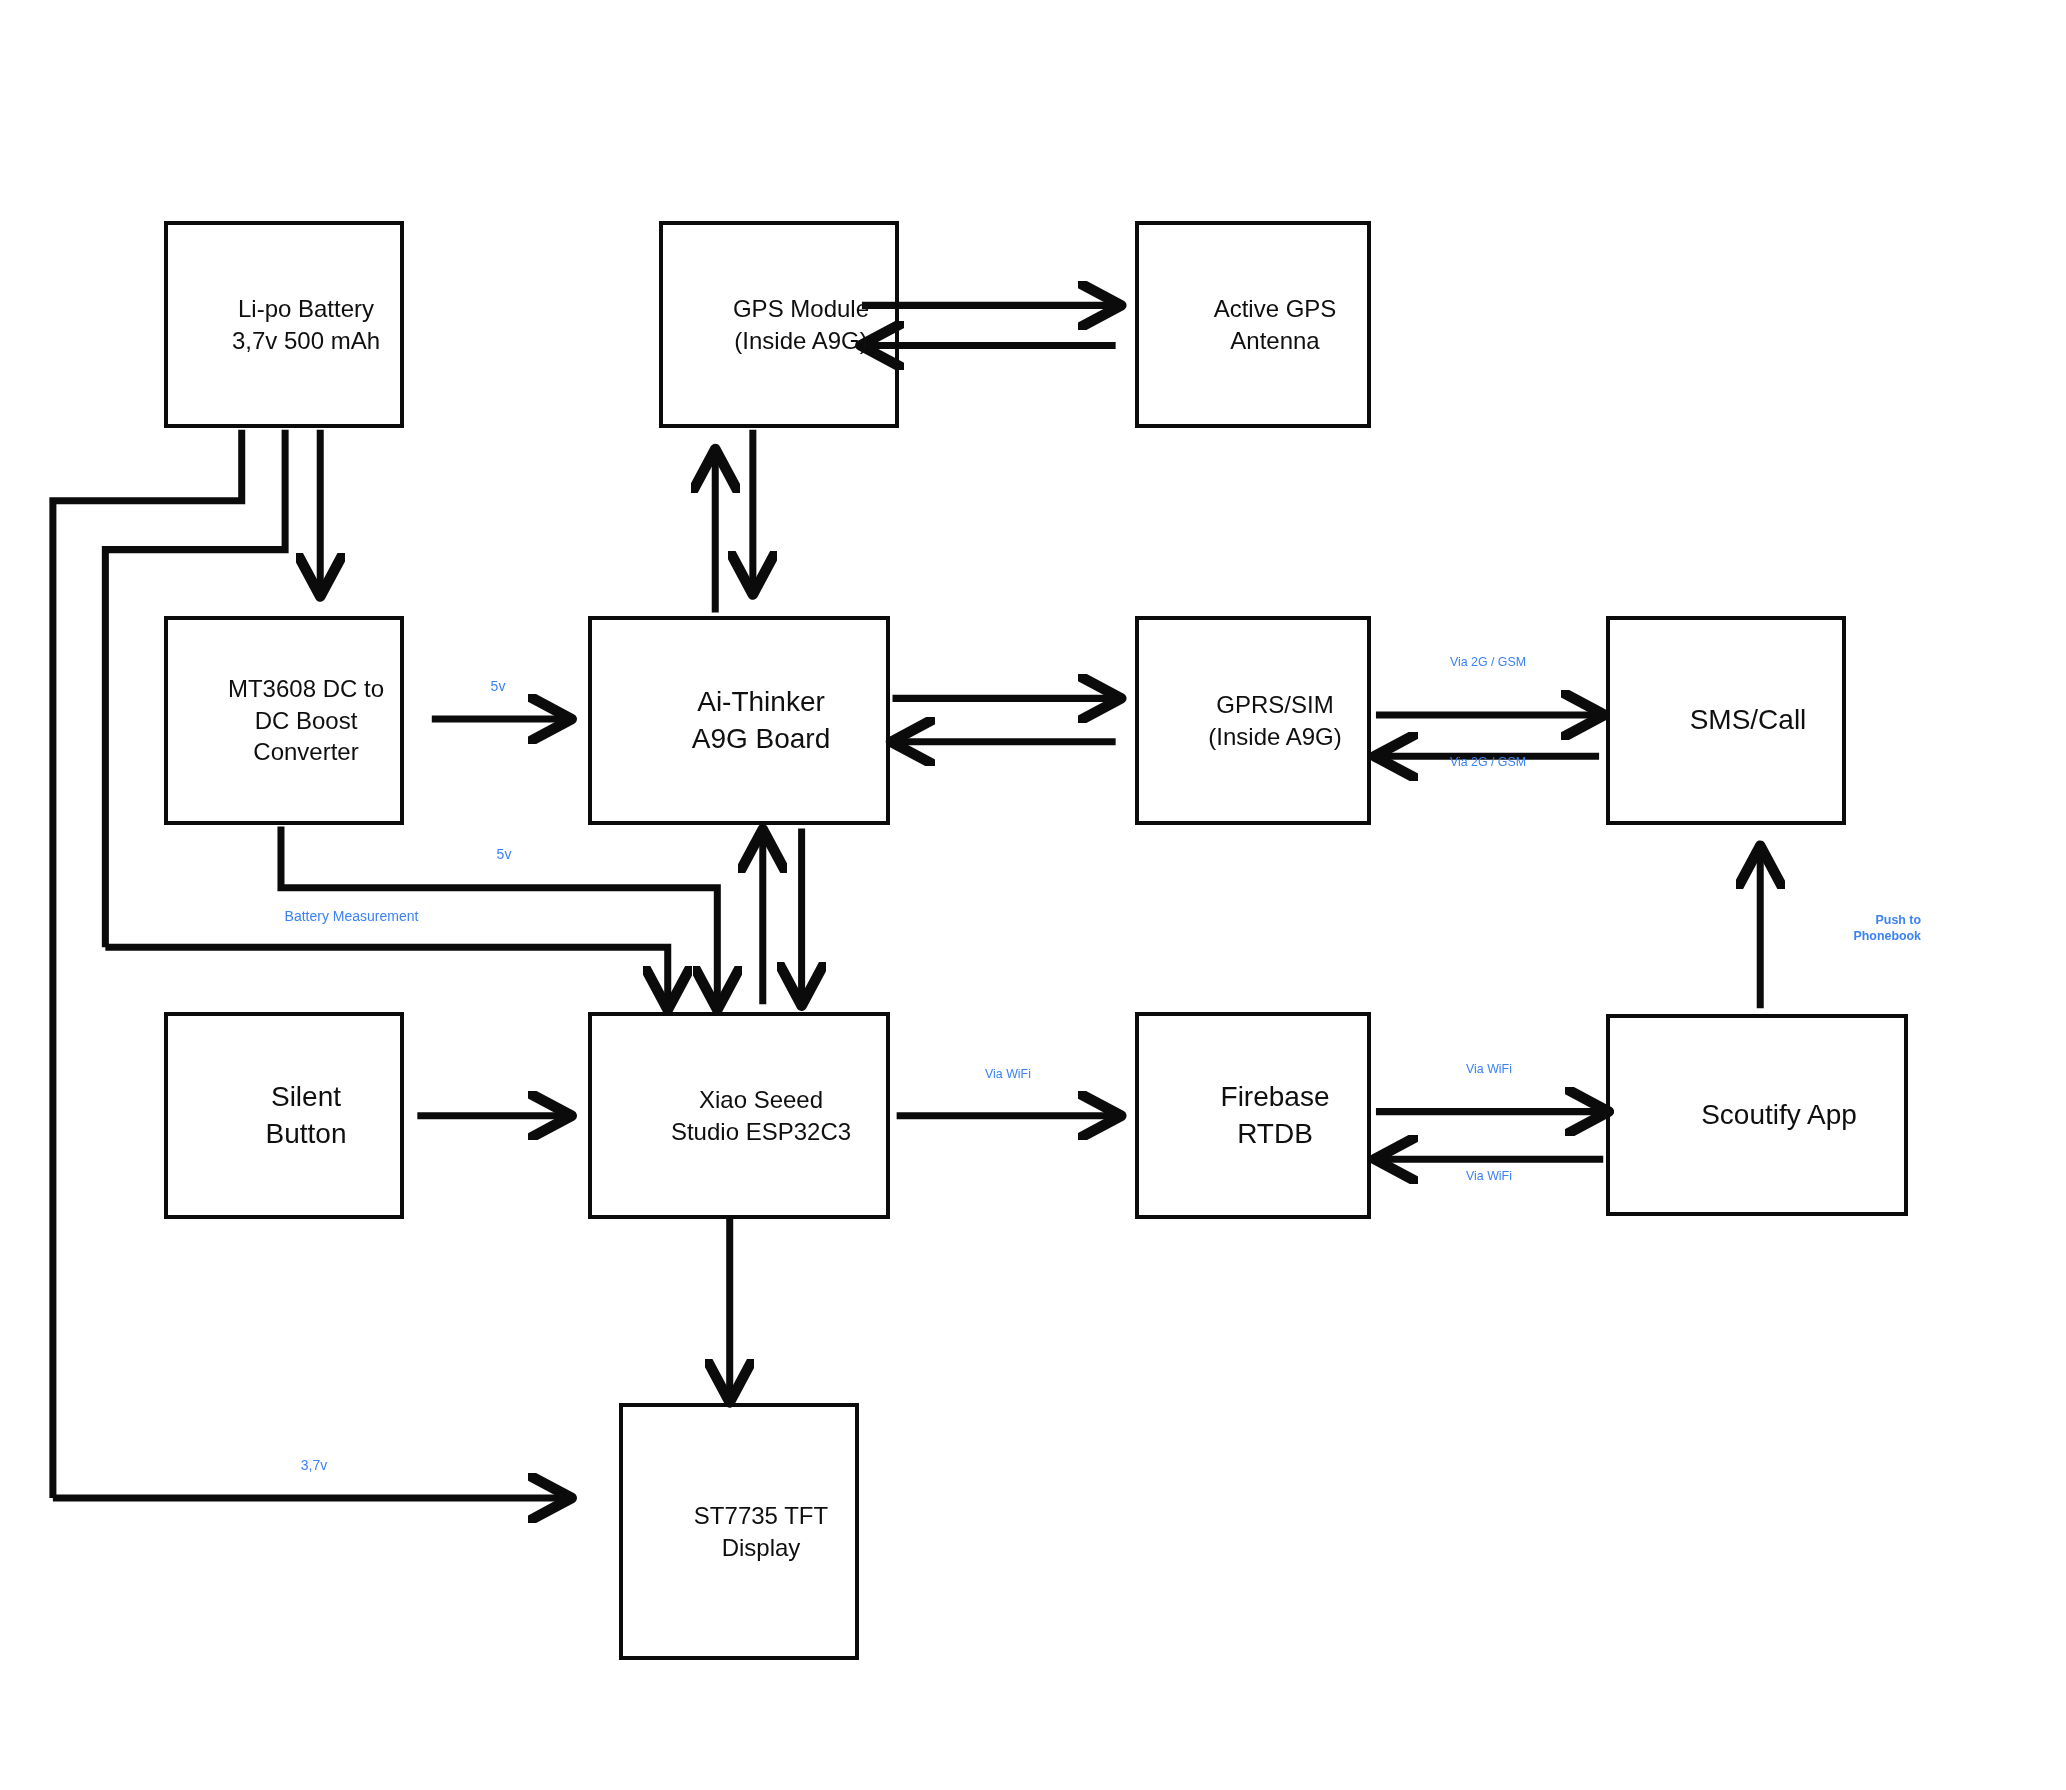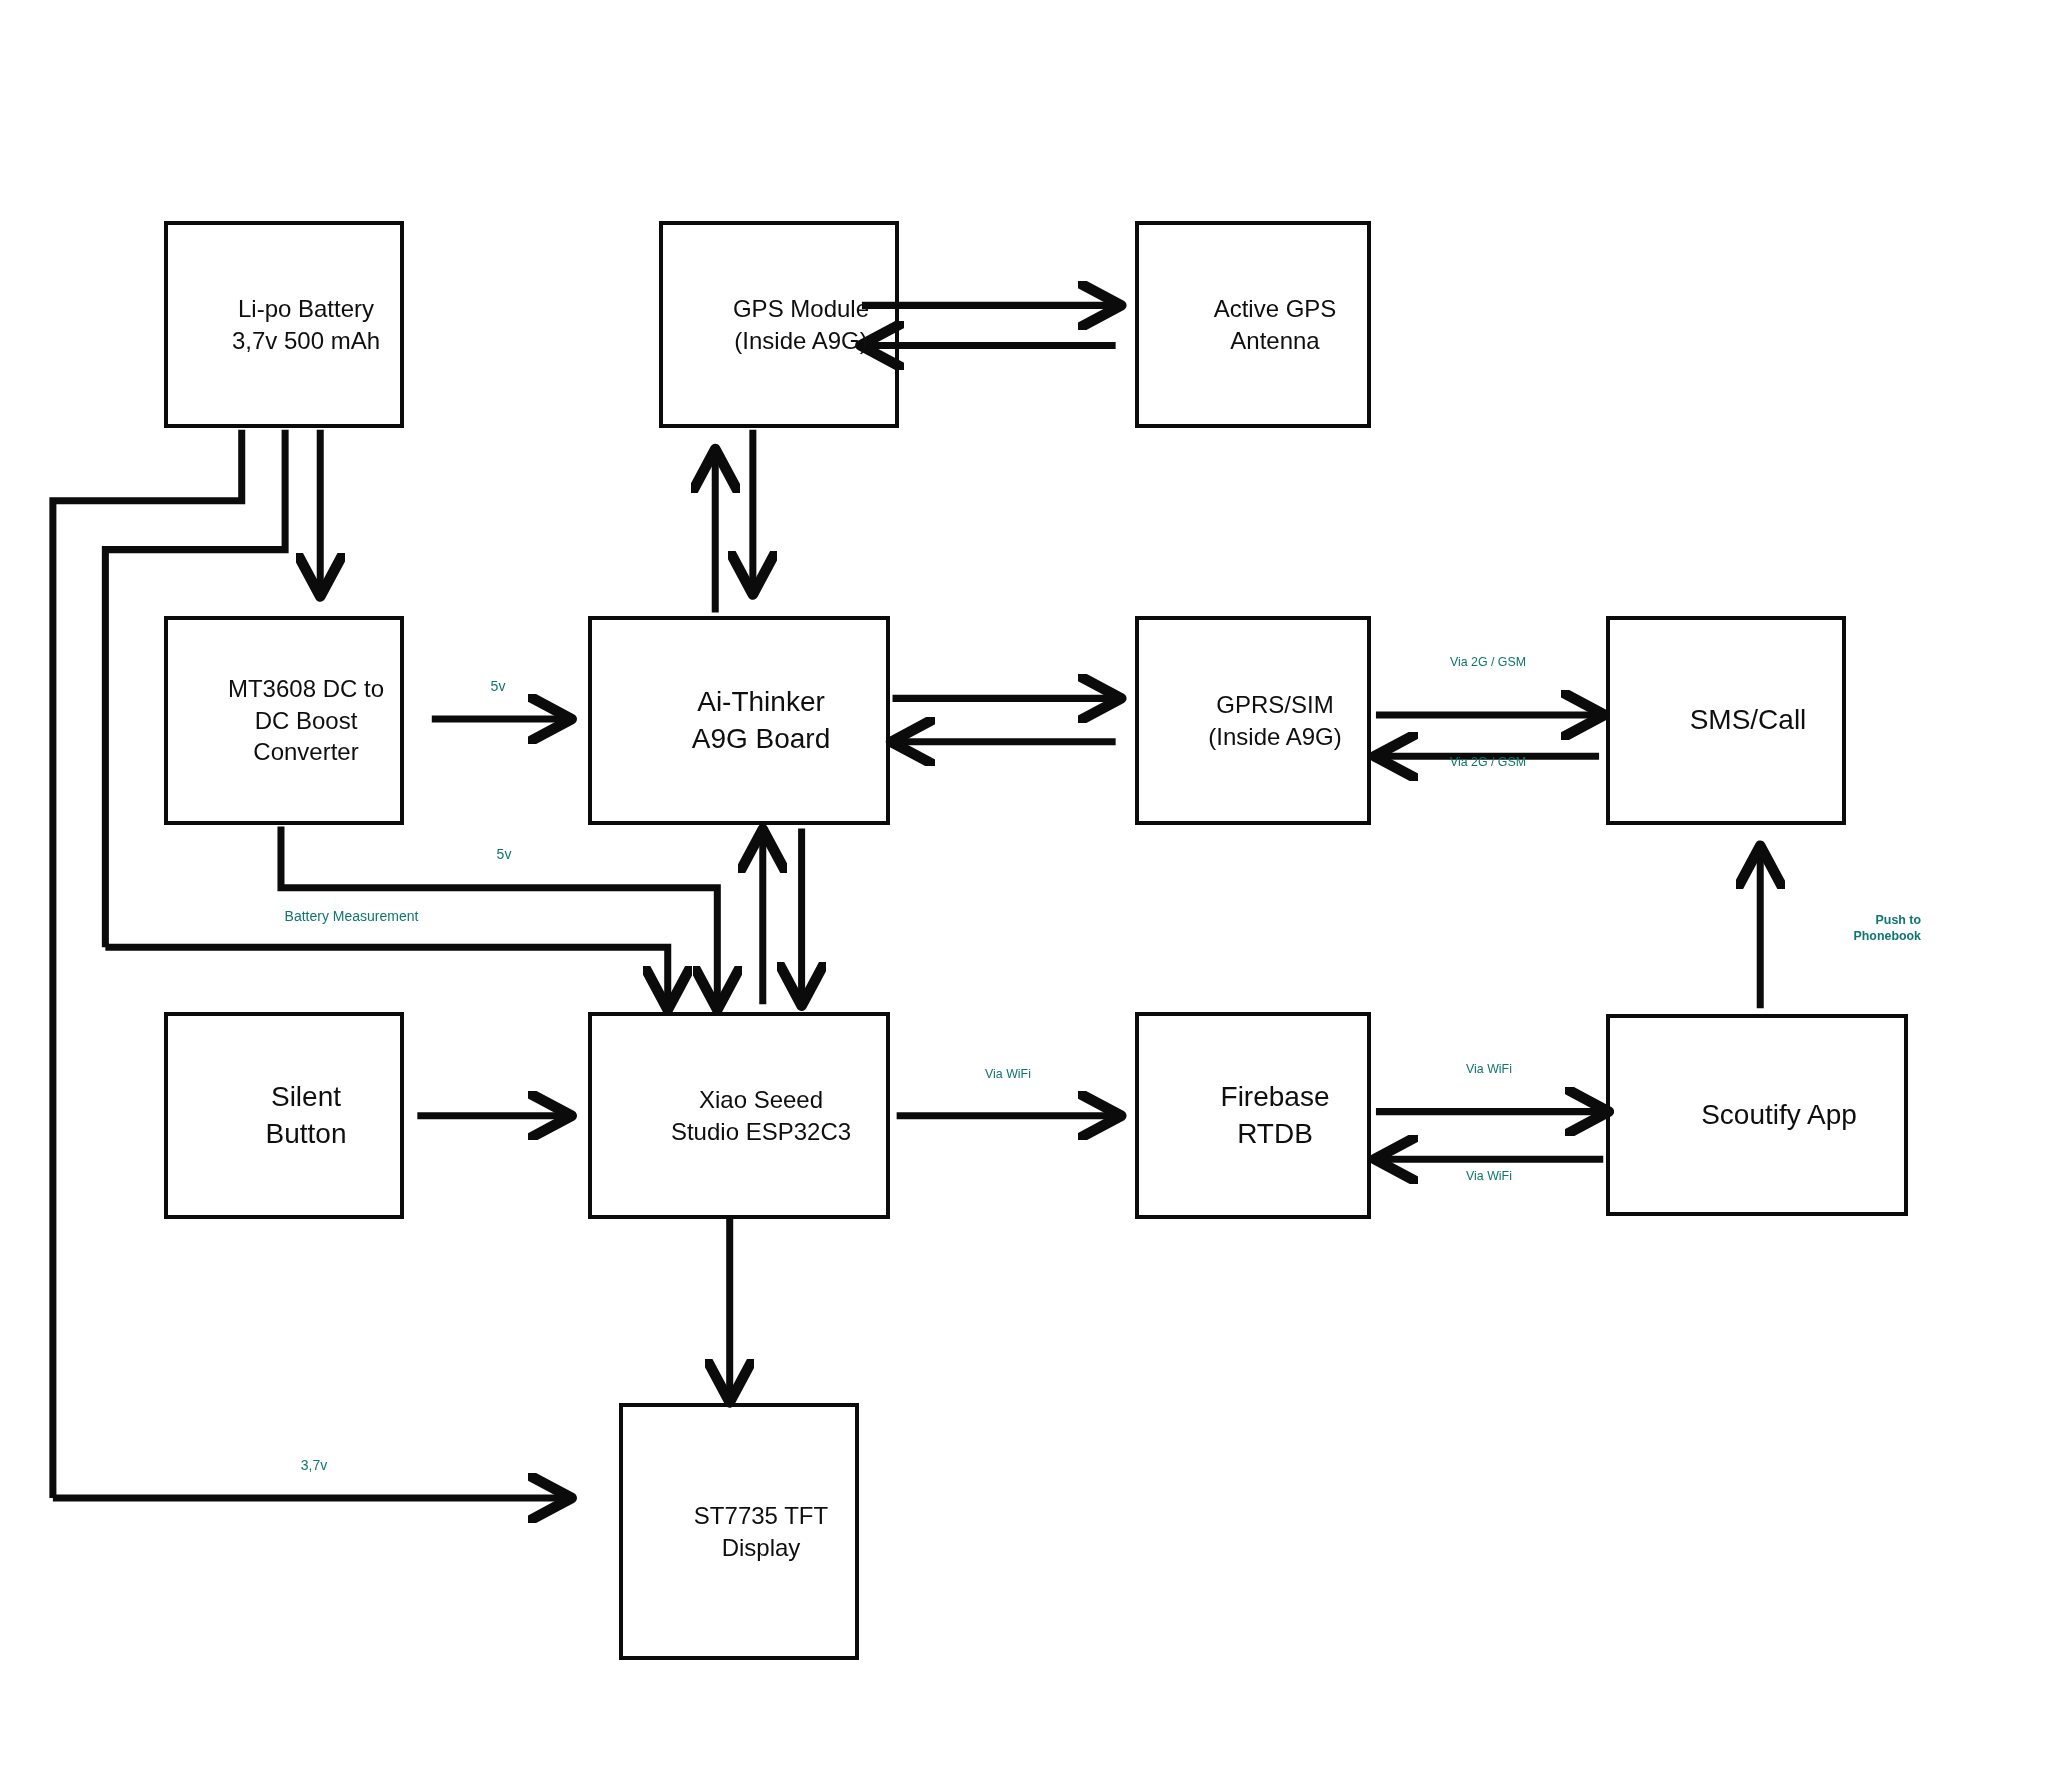--- a/index.html
+++ b/index.html
@@ -46,21 +46,21 @@
     box-sizing: border-box;
     white-space: pre-line;
   }
   .fs-lg { font-size: 28px; }
   .fs-md { font-size: 24px; }
   .fs-sm { font-size: 14px; }
   .fs-xs { font-size: 12.4px; }
 
   .edge-label {
     position: absolute;
-    color: #0f766e;
+    color: #3b82f6;
     font-family: "Liberation Sans", sans-serif;
     text-align: center;
     white-space: pre-line;
     line-height: 1.28;
   }
   #phone-frame {
     position: absolute;
     box-sizing: border-box;
     background: #f6f6f6;
     border: 5.8px solid #ececec;

